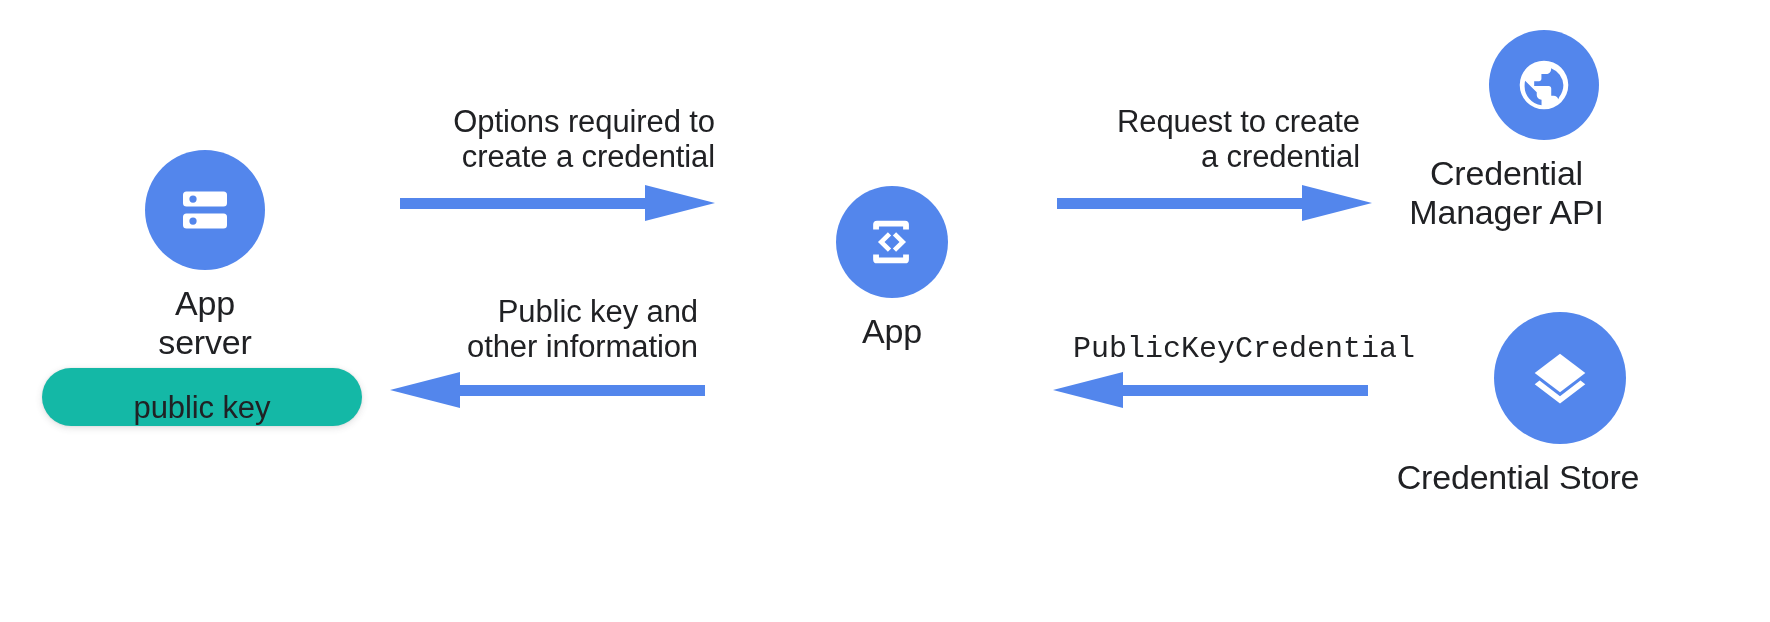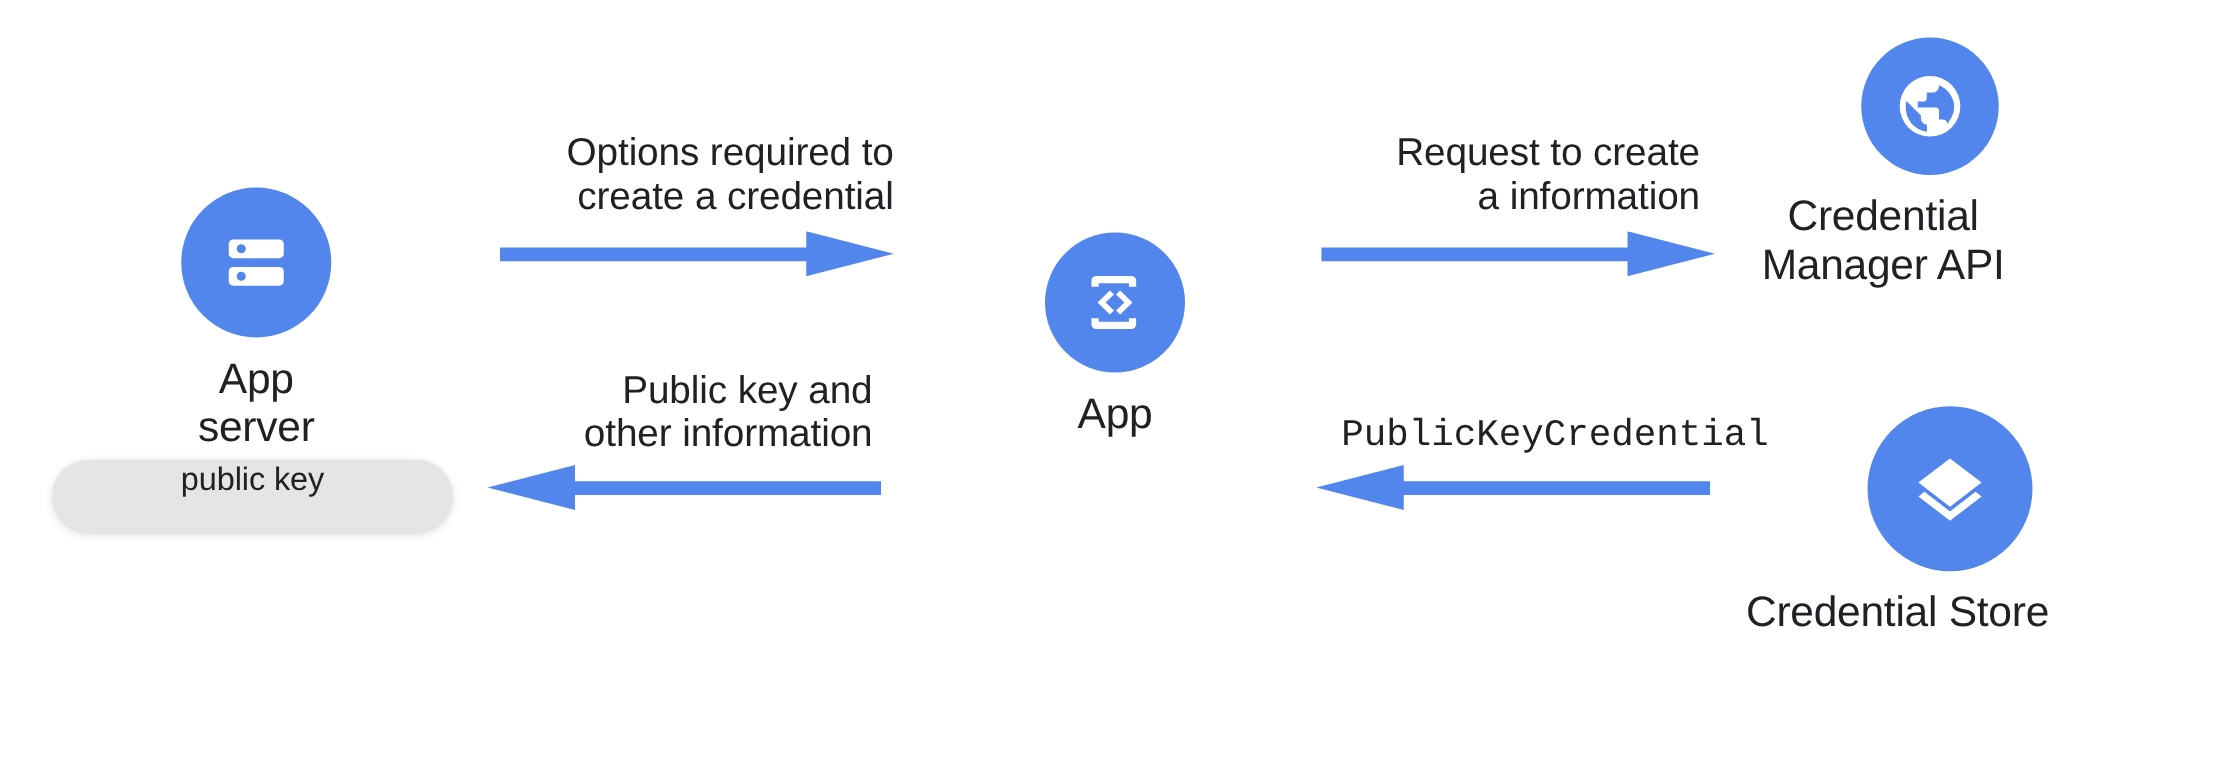--- a/index.html
+++ b/index.html
@@ -39,28 +39,28 @@
     font-size: 34px;
     line-height: 1.15;
     text-align: center;
     letter-spacing: -0.2px;
     white-space: pre-line;
   }
 
   
   .pill {
     position: absolute;
-    background: #e5e5e5;
+    background: #14b8a6;
     border-radius: 999px;
     box-shadow: 0 2px 7px rgba(60,64,67,0.16), 0 0 2px rgba(60,64,67,0.12);
     display: flex;
-    align-items: flex-start;
+    align-items: flex-end;
     justify-content: center;
     color: #202124;
-    font-size: 26px;
+    font-size: 31px;
     letter-spacing: -0.1px;
   }
 
   
   .arrow {
     position: absolute;
     display: block;
   }
   .arrow-label {
     position: absolute;
@@ -118,21 +118,21 @@
         <path d="M6.6 3.2h10.8a1.6 1.6 0 0 1 1.6 1.6v2.0h-2.4V5.6H6.6v1.2H4.2V4.8a1.6 1.6 0 0 1 1.6-1.6z" fill="#ffffff"></path>
         <path d="M4.2 17.2h2.4v1.2h10.0v-1.2h2.4v2.0a1.6 1.6 0 0 1-1.6 1.6H5.8a1.6 1.6 0 0 1-1.6-1.6z" fill="#ffffff"></path>
         <path d="M10.3 8.0 6.2 12.0l4.1 4.0 1.35-1.35L8.9 12.0l2.75-2.65z" fill="#ffffff"></path>
         <path d="M13.7 8.0l4.1 4.0-4.1 4.0-1.35-1.35L15.1 12.0l-2.75-2.65z" fill="#ffffff"></path>
       </svg>
     </div>
     <div class="node-label">App</div>
   </div>
 
   <div class="arrow-label" style="left:1040px; top:104px; width:320px;">Request to create
-a information</div>
+a credential</div>
   <svg class="arrow" style="left:1057px; top:185px;" width="315" height="36" viewBox="0 0 315 36">
     <rect x="0" y="13" width="255" height="11" fill="#5386ec"></rect>
     <polygon points="245,0 315,18 245,36" fill="#5386ec"></polygon>
   </svg>
 
   <div class="arrow-label mono" style="left:1015px; top:332px; width:400px;">PublicKeyCredential</div>
   <svg class="arrow" style="left:1053px; top:372px;" width="315" height="36" viewBox="0 0 315 36">
     <rect x="60" y="13" width="255" height="11" fill="#5386ec"></rect>
     <polygon points="70,0 0,18 70,36" fill="#5386ec"></polygon>
   </svg>
@@ -140,21 +140,21 @@
   <div class="node" style="left:1489px; top:30px; width:110px;align-items:center;">
     <div class="icon-circle" style="width:110px; height:110px;">
       <svg width="62" height="62" viewBox="0 0 24 24" aria-hidden="true">
         <path d="M12 2.6A9.4 9.4 0 1 0 12 21.4 9.4 9.4 0 0 0 12 2.6zm-.95 17.28A7.5 7.5 0 0 1 4.5 12c0-.57.07-1.12.19-1.65l4.5 4.5v.95c0 1.03.84 1.87 1.86 1.87zm6.46-2.38a1.85 1.85 0 0 0-1.78-1.36h-.93v-2.8c0-.51-.42-.93-.93-.93H8.2v-1.87h1.87c.51 0 .93-.42.93-.93V7.74h1.87c1.03 0 1.87-.84 1.87-1.87v-.38A7.48 7.48 0 0 1 19.5 12c0 1.71-.58 3.29-1.55 4.55z" fill="#ffffff"></path>
       </svg>
     </div>
     <div class="node-label" style="width:260px; margin-left:-75px;">Credential
 Manager API</div>
   </div>
 
-  <div class="node" style="left:1494px; top:325px; width:132px;">
+  <div class="node" style="left:1494px; top:312px; width:132px;">
     <div class="icon-circle" style="width:132px; height:132px;">
       <svg width="66" height="66" viewBox="0 0 24 24" aria-hidden="true">
         <polygon points="12,3.2 21.2,10.2 12,17.2 2.8,10.2" fill="#ffffff"></polygon>
         <path d="M12 18.6 4.55 12.9 2.8 14.25 12 21.3l9.2-7.05-1.76-1.35z" fill="#ffffff"></path>
       </svg>
     </div>
     <div class="node-label" style="width:300px; margin-left:-84px;">Credential Store</div>
   </div>
 
 

